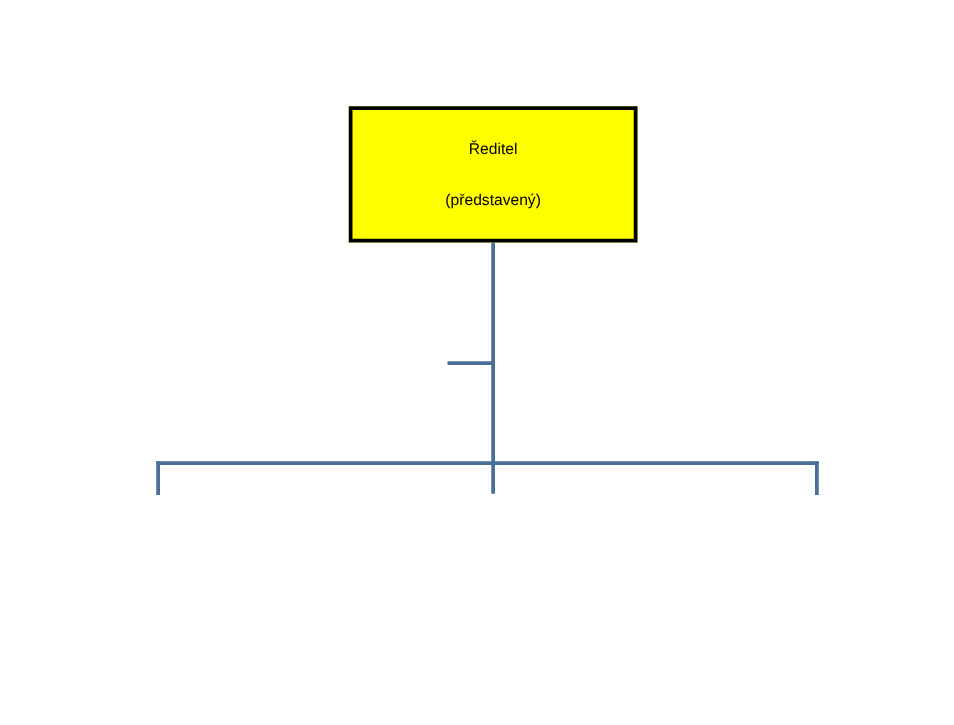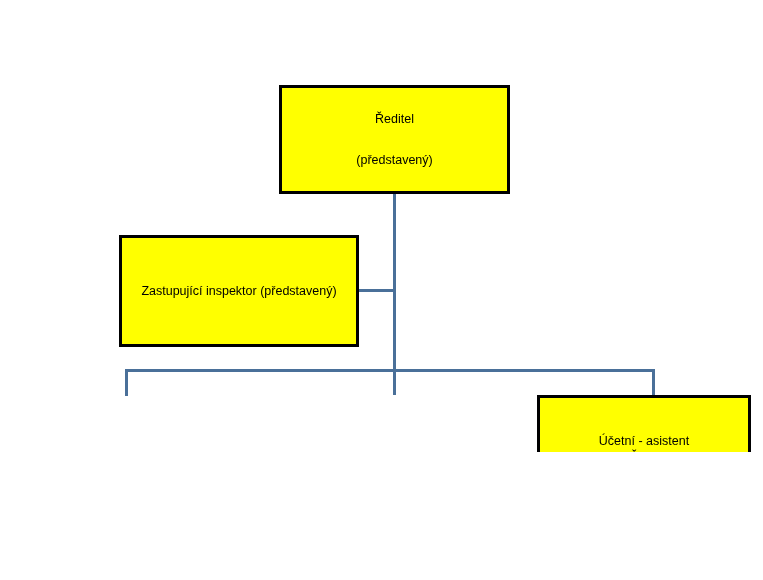--- a/index.html
+++ b/index.html
@@ -76,24 +76,17 @@
     <div class="conn" style="left:125px; top:369px; width:3px; height:27px;"></div>
 
     <div class="conn" style="left:652px; top:369px; width:3px; height:27px;"></div>
   </div>
 
   <div class="org-box spaced" style="left:279px; top:85px; width:231px; height:109px;">
     <span class="line">Ředitel</span>
     <span class="line">(představený)</span>
   </div>
 
-  <div class="org-box single" style="left:119px; top:235px; width:240px; height:112px;">
-    <span class="line">Zastupující inspektor (představený)</span>
-  </div>
 
 
 
-  <div class="org-box tight" style="left:537px; top:395px; width:214px; height:108px;">
-    <span class="line">Účetní - asistent</span>
-    <span class="line">Řidič</span>
-  </div>
 
 </div>
 
 </body></html>

